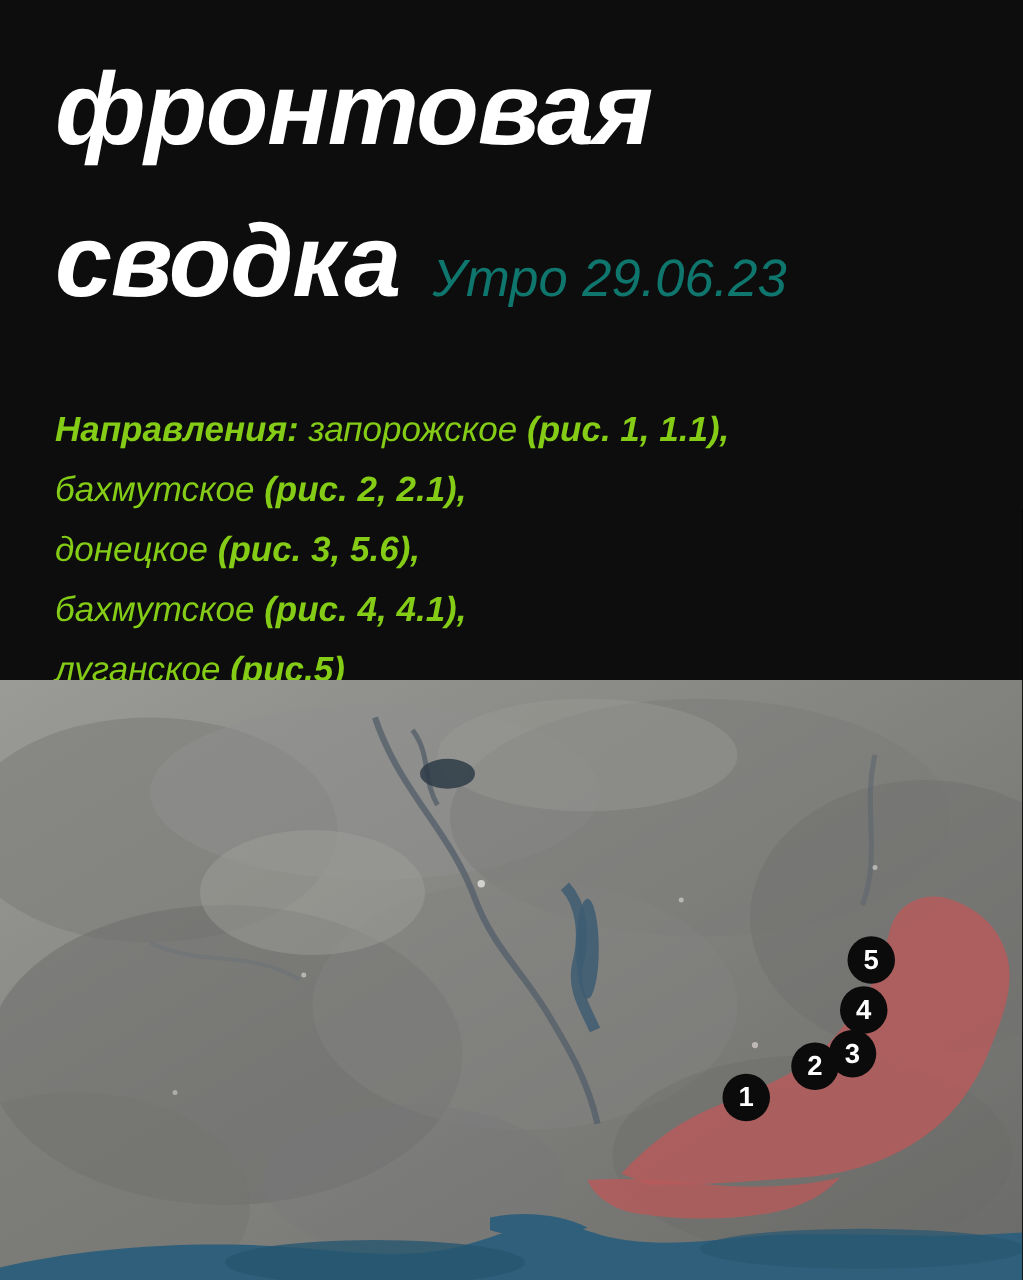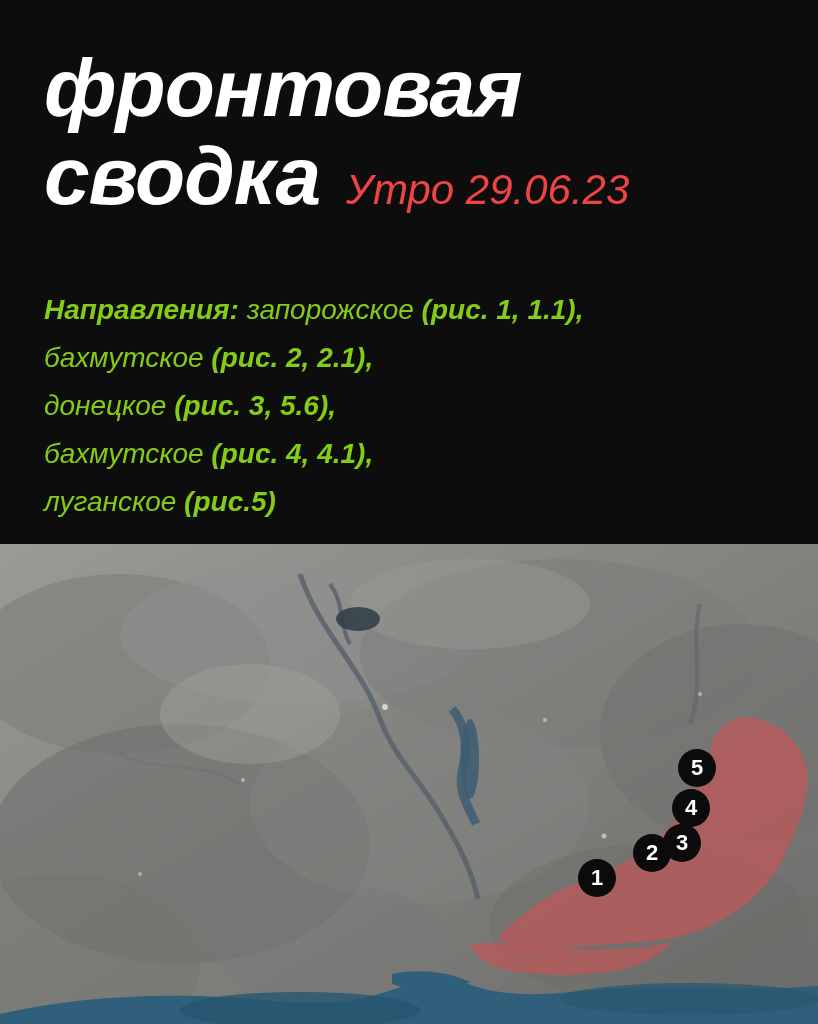--- a/index.html
+++ b/index.html
@@ -39,26 +39,27 @@
     line-height: 88px;
     font-weight: 700;
     letter-spacing: -1px;
     color: #ffffff;
     white-space: nowrap;
   }
   .title-row {
     display: flex;
     align-items: baseline;
     gap: 26px;
+    margin-top: 34px;
   }
   .subtitle {
     font-size: 42px;
     line-height: 46px;
     font-weight: 400;
-    color: #ef4444;
+    color: #0f766e;
     letter-spacing: 0px;
     white-space: nowrap;
   }
 
   .directions {
     margin-top: 66px;
     font-size: 28px;
     line-height: 48px;
     color: #84cc16;
     font-weight: 400;

